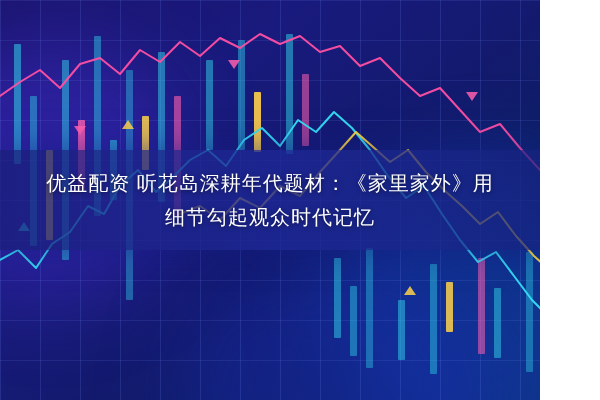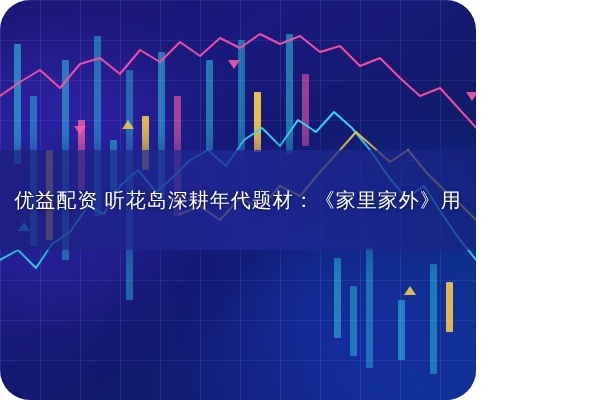--- a/index.html
+++ b/index.html
@@ -1,18 +1,18 @@
 <!DOCTYPE html>
 <html><head>
 <meta charset="utf-8">
 <style>
   html,body{margin:0;padding:0;}
   body{width:600px;height:400px;overflow:hidden;font-family:"Liberation Sans",sans-serif;}
-  #stage{position:relative;width:476px;height:400px;overflow:hidden;
-    background:linear-gradient(140deg,#1b1570 0%,#191a7d 30%,#131a6e 55%,#0d1f63 75%,#0b2a6b 100%);border-radius:30px;}
+  #stage{position:relative;width:540px;height:400px;overflow:hidden;
+    background:linear-gradient(140deg,#1b1570 0%,#191a7d 30%,#131a6e 55%,#0d1f63 75%,#0b2a6b 100%);}
   .grid{position:absolute;inset:0;}
   .vline{position:absolute;top:0;bottom:0;width:1px;background:rgba(120,150,255,.17);}
   .hline{position:absolute;left:0;right:0;height:1px;background:rgba(120,150,255,.13);}
   .glow{position:absolute;border-radius:50%;filter:blur(40px);}
   svg.chart{position:absolute;inset:0;width:600px;height:400px;}
   .bar{position:absolute;border-radius:1px;}
   .tri{position:absolute;width:0;height:0;}
   #banner{position:absolute;left:0;right:0;top:150px;height:100px;
     background:linear-gradient(90deg,rgba(24,30,120,.72) 0%,rgba(30,40,150,.80) 50%,rgba(22,34,128,.72) 100%);
     display:flex;flex-direction:column;align-items:center;justify-content:center;
@@ -98,15 +98,16 @@
       <div class="tri" style="left: 18px; top: 222px; border-left: 6px solid transparent; border-right: 6px solid transparent; border-bottom: 9px solid rgb(47, 211, 232); opacity: 0.85;"></div>
       <div class="tri" style="left: 122px; top: 120px; border-left: 6px solid transparent; border-right: 6px solid transparent; border-bottom: 9px solid rgb(255, 210, 74); opacity: 0.85;"></div>
       <div class="tri" style="left: 228px; top: 60px; border-left: 6px solid transparent; border-right: 6px solid transparent; border-top: 9px solid rgb(255, 95, 174); opacity: 0.85;"></div>
       <div class="tri" style="left: 404px; top: 286px; border-left: 6px solid transparent; border-right: 6px solid transparent; border-bottom: 9px solid rgb(255, 210, 74); opacity: 0.85;"></div>
       <div class="tri" style="left: 466px; top: 92px; border-left: 6px solid transparent; border-right: 6px solid transparent; border-top: 9px solid rgb(255, 95, 174); opacity: 0.85;"></div>
       <div class="tri" style="left: 560px; top: 330px; border-left: 6px solid transparent; border-right: 6px solid transparent; border-bottom: 9px solid rgb(47, 211, 232); opacity: 0.85;"></div>
     </div>
 
   <div id="banner">
     <div class="line">优益配资 听花岛深耕年代题材：《家里家外》用</div>
+    <div class="line">细节勾起观众时代记忆</div>
   </div>
 
 </div>
 
 </body></html>

